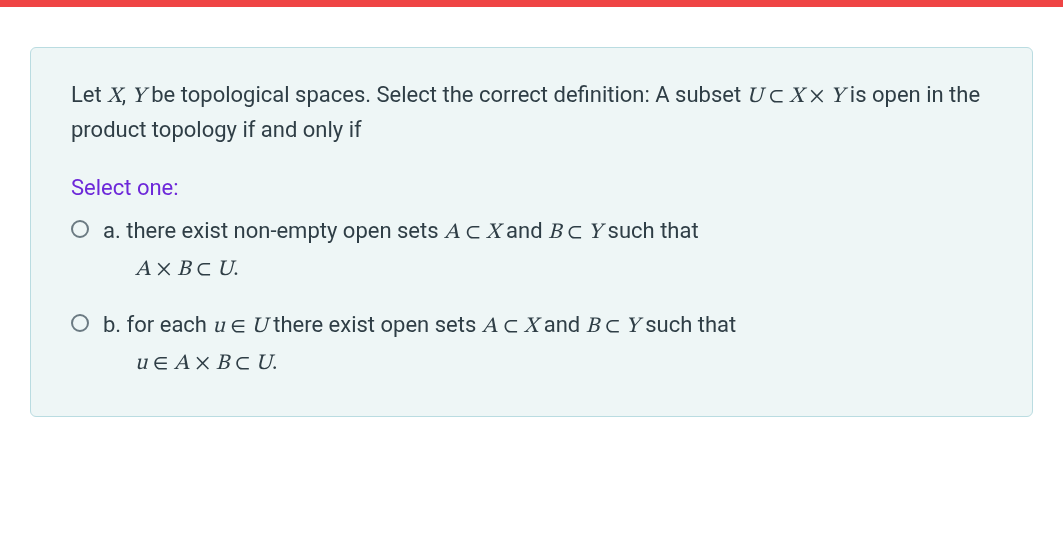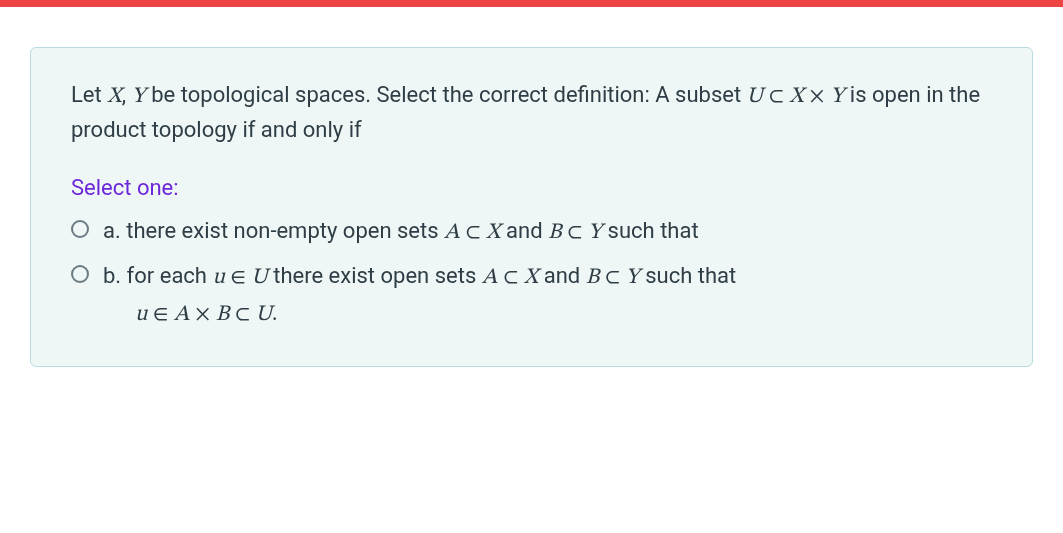--- a/index.html
+++ b/index.html
@@ -31,21 +31,21 @@
     margin-bottom: 28px;
   }
   .prompt {
     font-size: 22px;
     color: #6d28d9;
     margin-bottom: 14px;
   }
   .answers {
     display: flex;
     flex-direction: column;
-    gap: 10px;
+    gap: 22px;
     justify-content: flex-end;
   }
   .answer {
     display: flex;
     align-items: flex-start;
     gap: 14px;
     font-size: 22px;
     line-height: 1.55;
     color: #2f3e46;
   }
@@ -90,20 +90,23 @@
 
     <div class="prompt">Select one:</div>
 
     <div class="answers">
 
       <div>
         <div class="answer">
           <div class="radio"></div>
           <div class="answer-text">
             <span>a.</span><span> there exist non-empty open sets </span><span class="mathit">A</span><span class="mathop"> ⊂ </span><span class="mathit">X</span><span> and </span><span class="mathit">B</span><span class="mathop"> ⊂ </span><span class="mathit">Y</span><span> such that</span>
+            <div class="answer-body">
+              <span class="mathit">A</span><span class="mathop"> × </span><span class="mathit">B</span><span class="mathop"> ⊂ </span><span class="mathit">U</span><span class="mathop">.</span>
+            </div>
           </div>
         </div>
       </div>
 
       <div>
         <div class="answer">
           <div class="radio"></div>
           <div class="answer-text">
             <span>b.</span><span> for each </span><span class="mathit">u</span><span class="mathop"> ∈ </span><span class="mathit">U</span><span> there exist open sets </span><span class="mathit">A</span><span class="mathop"> ⊂ </span><span class="mathit">X</span><span> and </span><span class="mathit">B</span><span class="mathop"> ⊂ </span><span class="mathit">Y</span><span> such that</span>
             <div class="answer-body">

